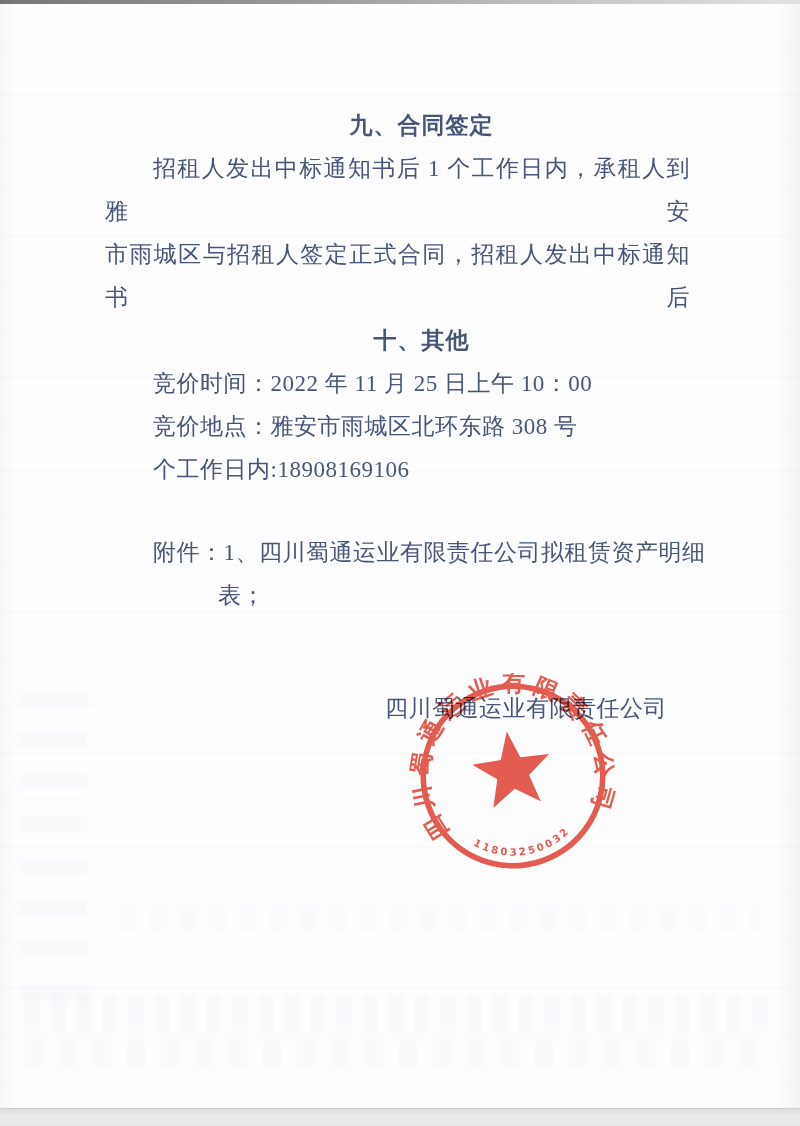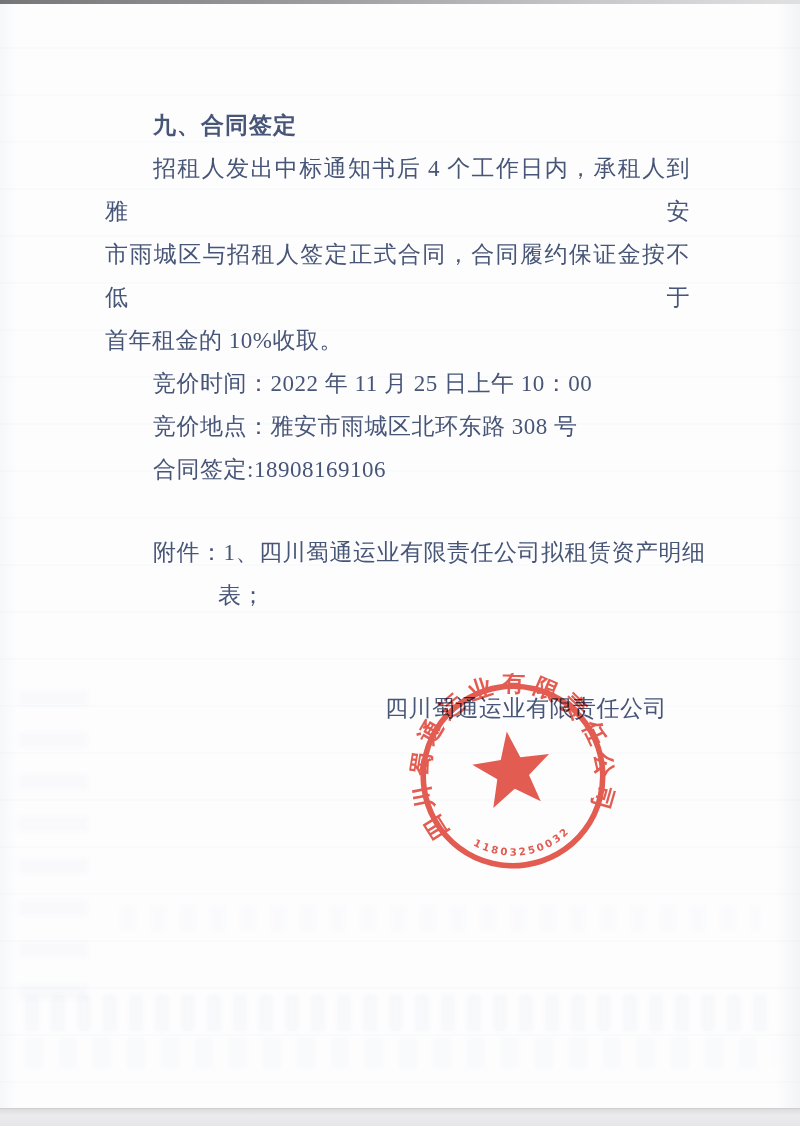--- a/index.html
+++ b/index.html
@@ -53,21 +53,21 @@
   }
 
   .doc{
     position:absolute;left:105px;top:104px;width:585px;
     font-size:23px;line-height:43px;color:#475577;
     letter-spacing:.5px;
   }
   .line{white-space:nowrap;}
   .indent-1{padding-left:48px;}
   .indent-2{padding-left:113px;}
-  .heading{font-weight:bold;letter-spacing:1px;}
+  .heading{font-weight:bold;letter-spacing:1px;text-align:center;}
   .just{
     white-space:normal;
     text-align:justify;text-align-last:justify;
   }
   .just.indent-1{padding-left:0;text-indent:48px;}
   .spacer-attach{height:40px;}
   .spacer-sign{height:70px;}
   .sign-company{padding-left:280px;}
   .sign-date{padding-left:323px;}
 
@@ -85,28 +85,28 @@
 
   <div class="bleed bleed-1"></div>
   <div class="bleed bleed-2"></div>
   <div class="bleed bleed-3"></div>
   <div class="bleed bleed-4"></div>
 
   <div class="doc">
 
     <div class="line indent-1 heading">九、合同签定</div>
 
-    <div class="line just indent-1">招租人发出中标通知书后 4 个工作日内，承租人到雅安</div>
-    <div class="line just">市雨城区与招租人签定正式合同，合同履约保证金按不低于</div>
-    <div class="line">首年租金的 10%收取。</div>
+    <div class="line just indent-1">招租人发出中标通知书后 1 个工作日内，承租人到雅安</div>
+    <div class="line just">市雨城区与招租人签定正式合同，招租人发出中标通知书后</div>
 
+    <div class="line indent-1 heading">十、其他</div>
 
     <div class="line indent-1">竞价时间：2022 年 11 月 25 日上午 10：00</div>
     <div class="line indent-1">竞价地点：雅安市雨城区北环东路 308 号</div>
-    <div class="line indent-1">合同签定:18908169106</div>
+    <div class="line indent-1">个工作日内:18908169106</div>
 
     <div class="spacer-attach"></div>
 
     <div class="line indent-1">附件：1、四川蜀通运业有限责任公司拟租赁资产明细</div>
     <div class="line indent-2">表；</div>
 
     <div class="spacer-sign"></div>
 
     <div class="line sign-company">四川蜀通运业有限责任公司</div>
   </div>

